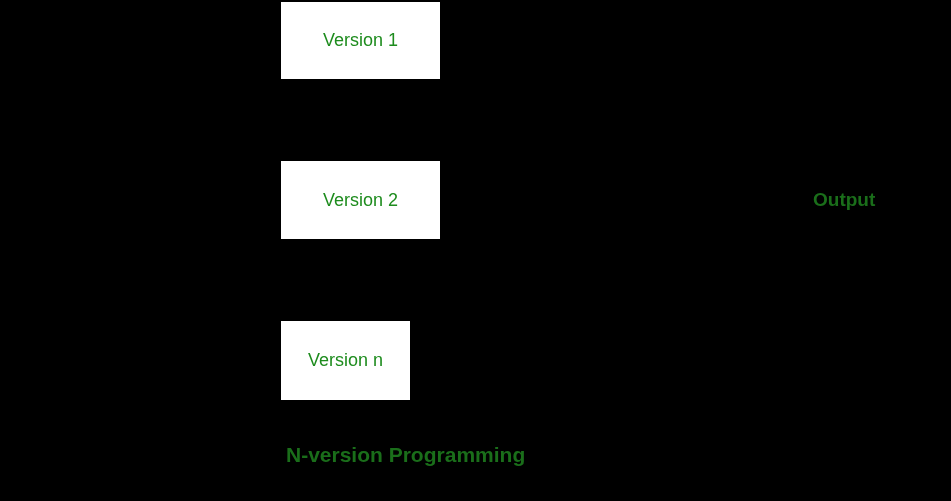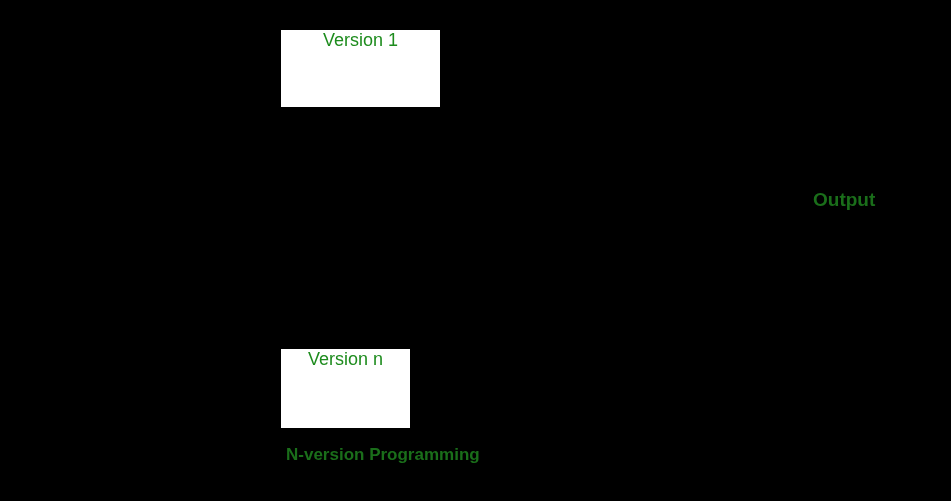--- a/index.html
+++ b/index.html
@@ -12,23 +12,22 @@
     width: 951px;
     height: 501px;
     background: #000000;
     overflow: hidden;
     font-family: "Liberation Sans", sans-serif;
   }
   .box {
     position: absolute;
     background: #FFFFFF;
     display: flex;
-    align-items: flex-start;
+    align-items: center;
     justify-content: center;
-    margin-top: 28px;
   }
   .box .label {
     color: #1E8C1E;
     font-size: 18px;
     font-weight: 400;
     white-space: nowrap;
   }
   .box-input    { left: 0px;   top: 161px; width: 160px; height: 78px; }
   .box-version1 { left: 281px; top: 2px;   width: 159px; height: 77px; }
   .box-version2 { left: 281px; top: 161px; width: 159px; height: 78px; }
@@ -42,36 +41,39 @@
     font-size: 19px;
     font-weight: 700;
     line-height: 17px;
     white-space: nowrap;
   }
   .caption {
     position: absolute;
     left: 286px;
     top: 446px;
     color: #1A6E1A;
-    font-size: 17px;
+    font-size: 21px;
     font-weight: 700;
     line-height: 17px;
     white-space: nowrap;
   }
 </style>
 </head>
 <body>
 
 <div class="canvas">
 
   <div class="box box-version1">
     <span class="label">Version 1</span>
   </div>
 
 
+  <div class="box box-version2">
+    <span class="label">Version 2</span>
+  </div>
 
 
   <div class="output-text">Output</div>
 
   <div class="box box-versionn">
     <span class="label">Version n</span>
   </div>
 
   <div class="caption">N-version Programming</div>
 

